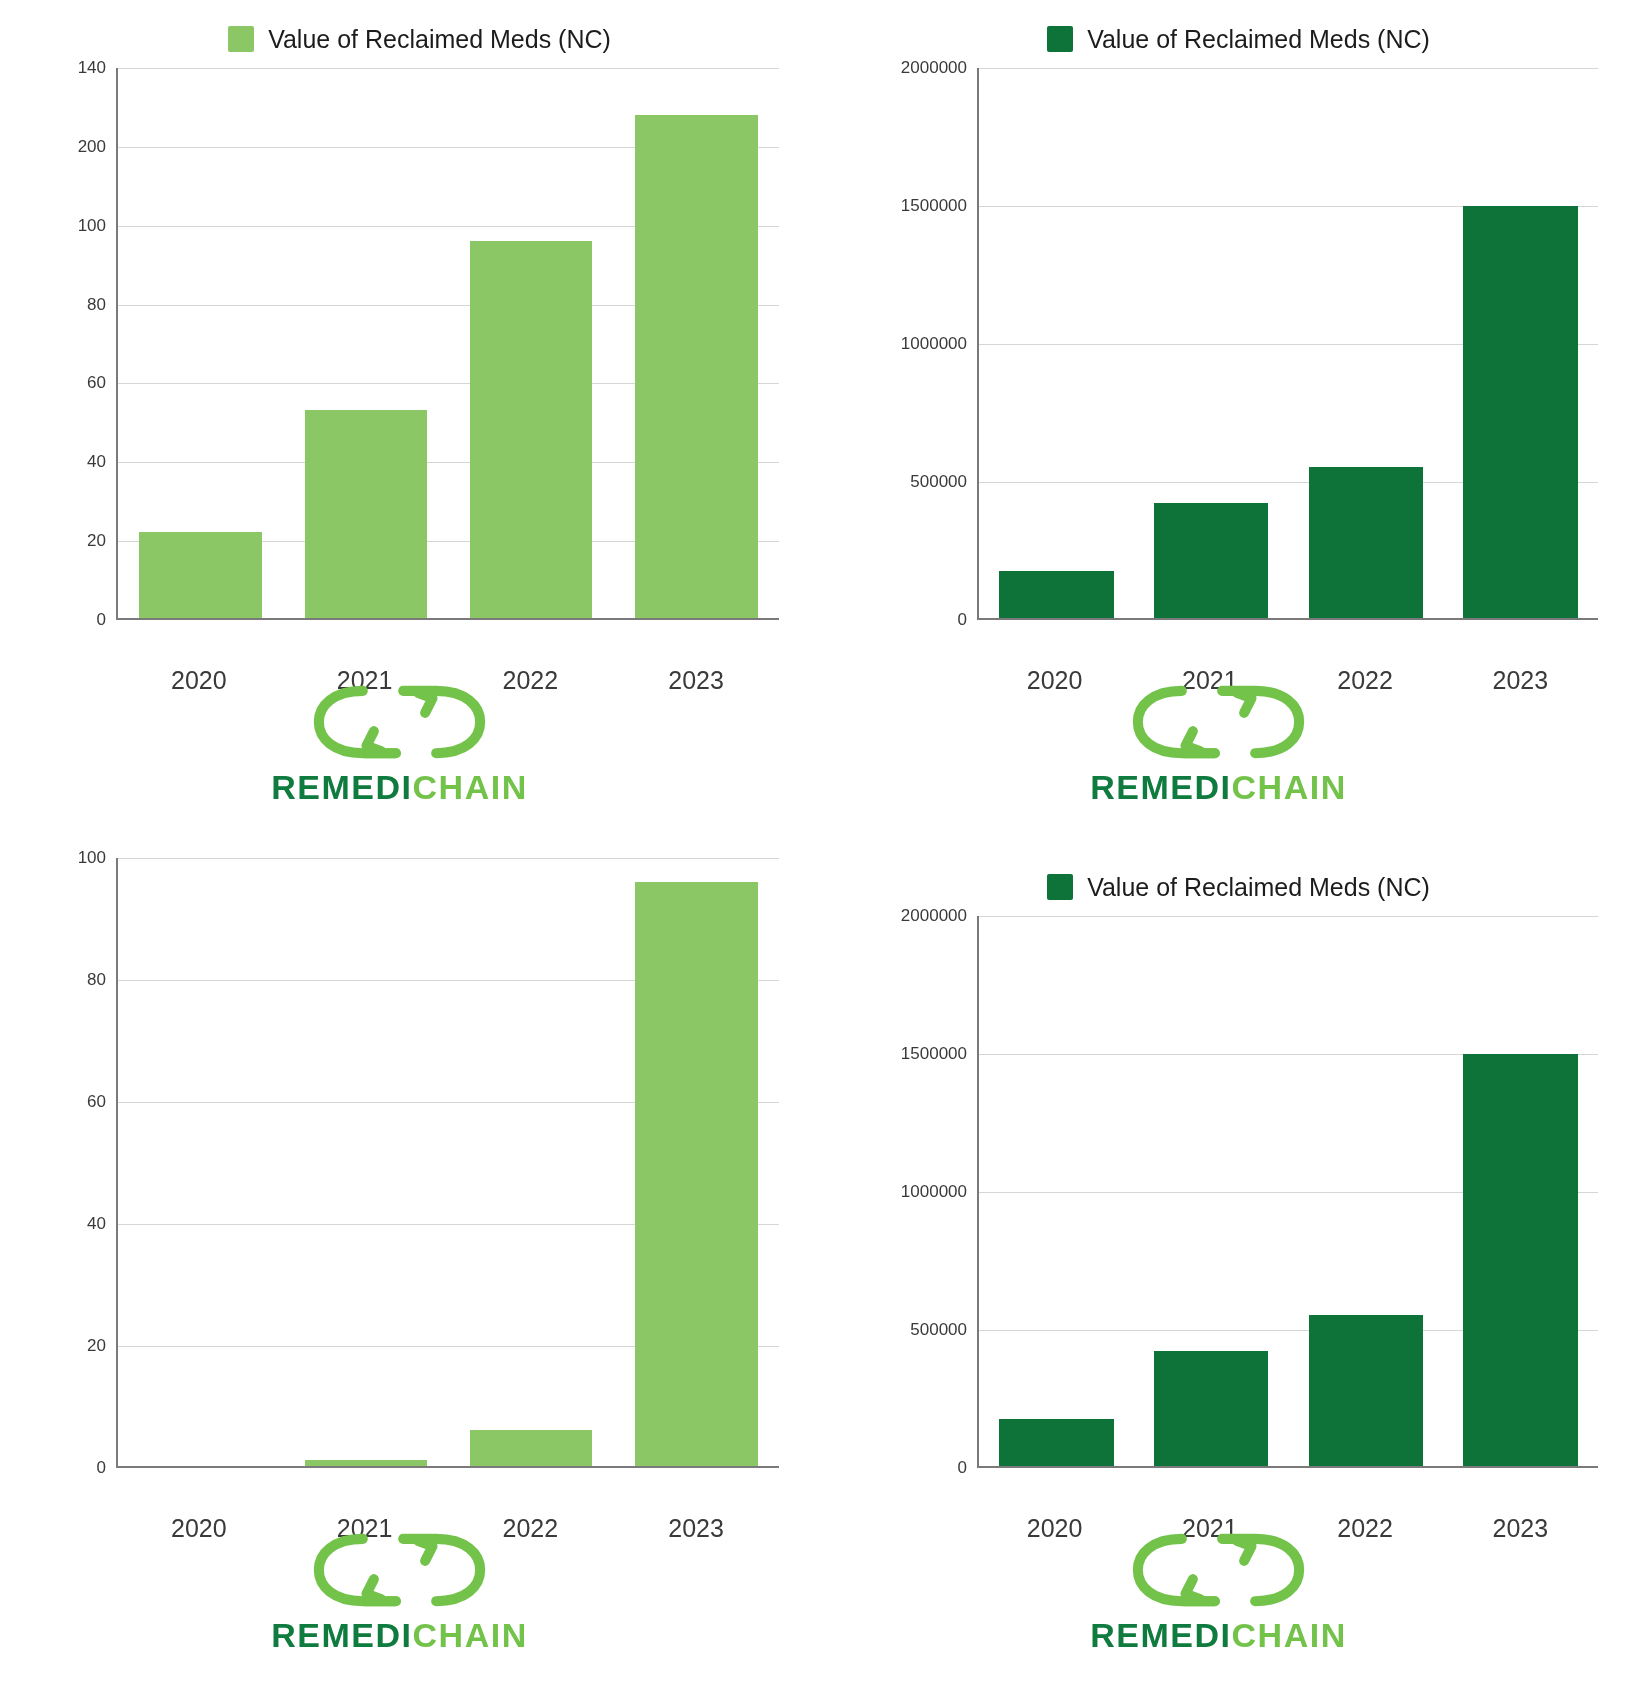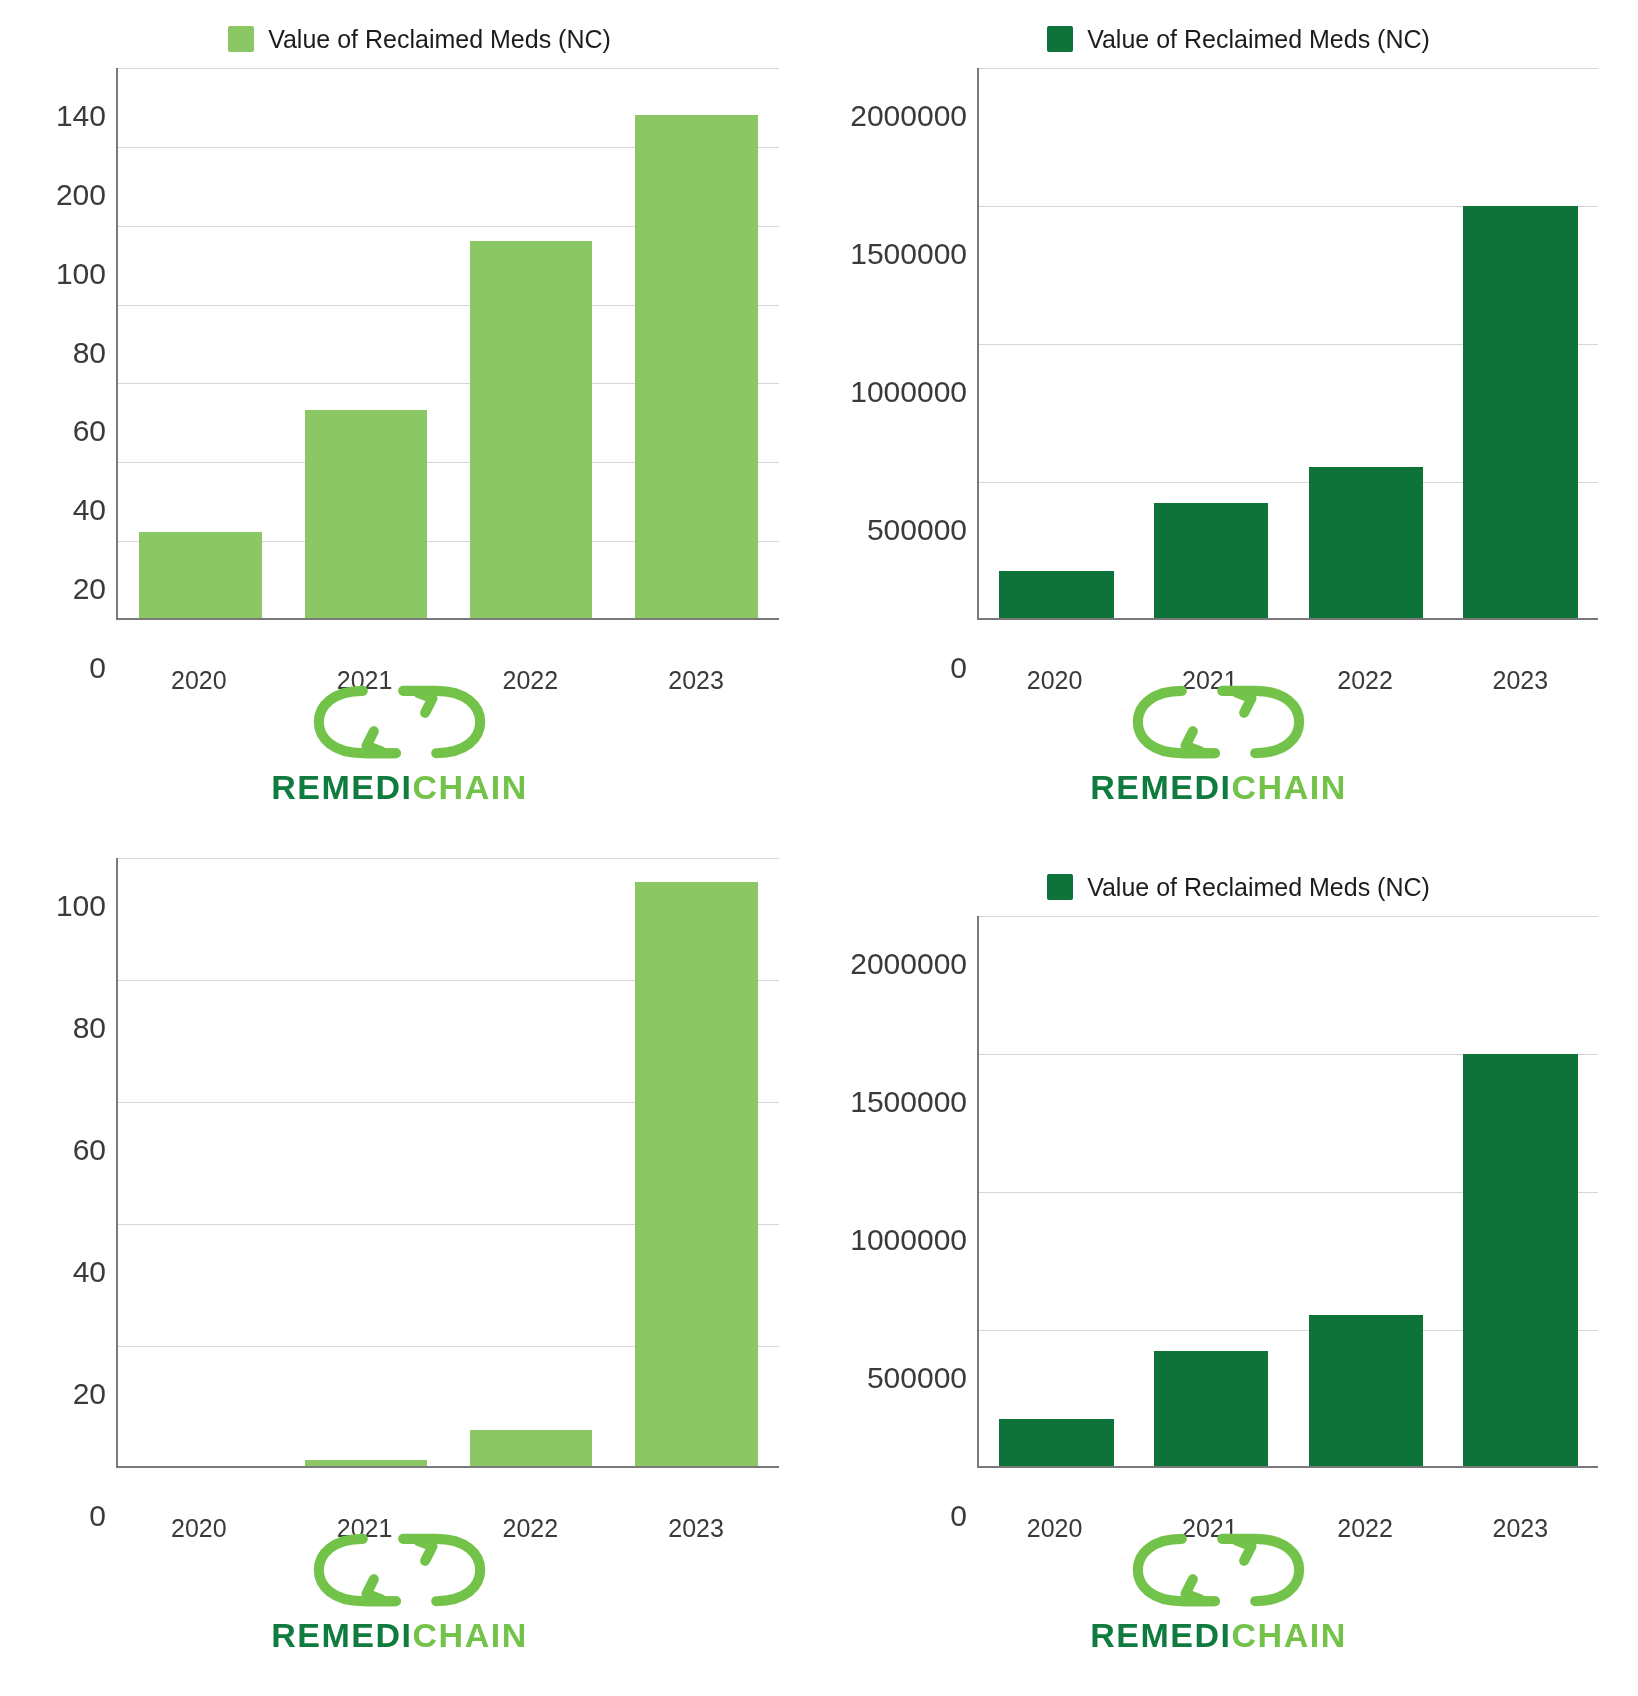--- a/index.html
+++ b/index.html
@@ -59,24 +59,23 @@
     position: relative;
     flex: none;
   }
   .y-axis.wide {
     width: 138px;
   }
   .y-tick {
     position: absolute;
     right: 10px;
     transform: translateY(-50%);
-    font-size: 30px;
+    font-size: 17px;
     color: #3a3a3a;
     white-space: nowrap;
-    margin-top: 48px;
   }
   .plot-area {
     position: relative;
     flex: 1;
     border-left: 2px solid #7a7a7a;
   }
   .gridline {
     position: absolute;
     left: 0;
     right: 0;

